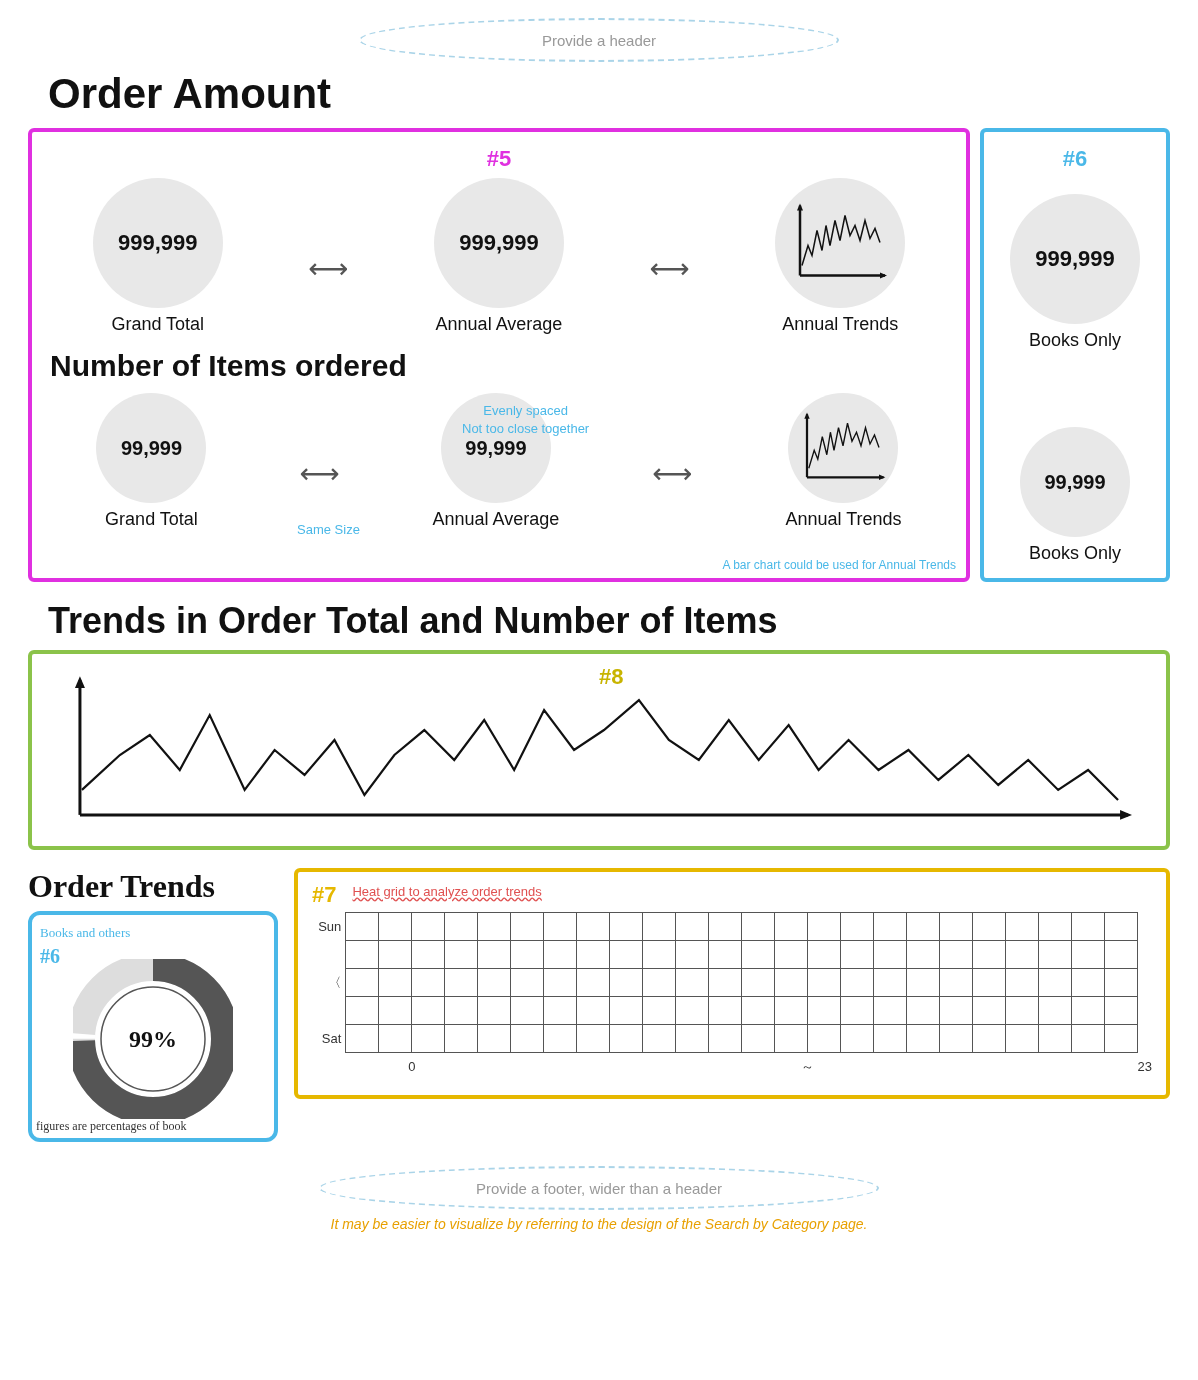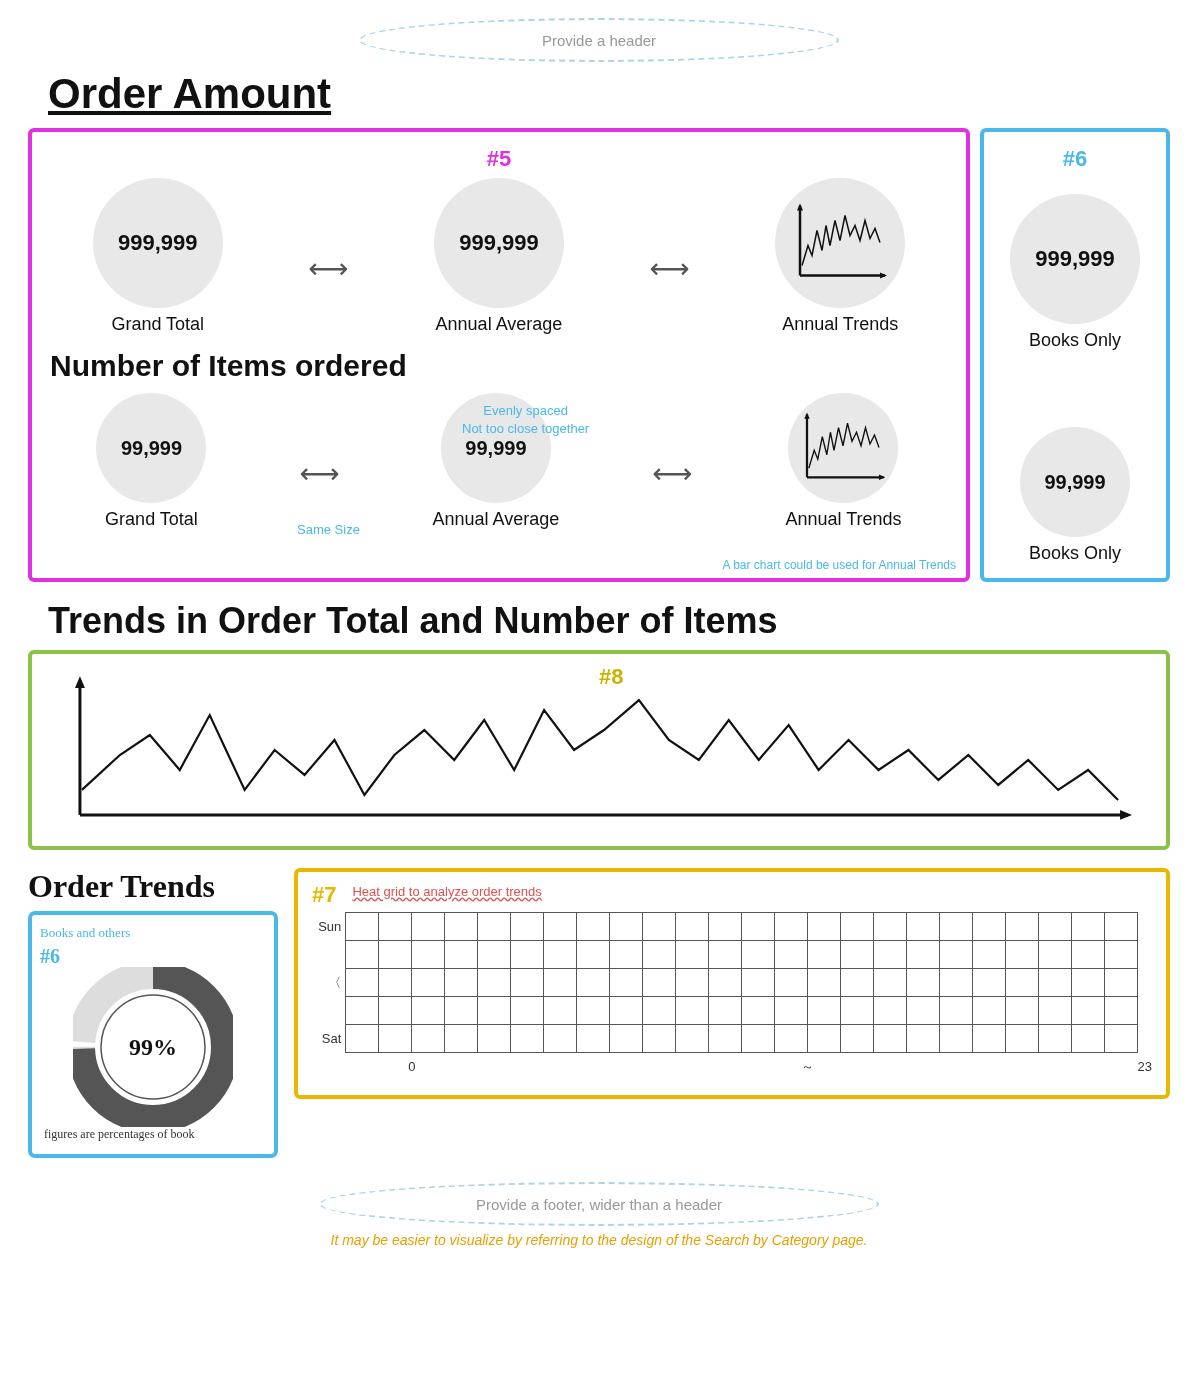--- a/index.html
+++ b/index.html
@@ -25,21 +25,20 @@
       color: #999;
       font-size: 15px;
     }
 
     
     .page-title {
       font-size: 42px;
       font-weight: 900;
       color: #111;
       margin: 8px 0 10px 48px;
-      text-decoration: underline;
     }
 
     
     .top-section {
       display: flex;
       flex-direction: row;
       margin: 0 28px;
       gap: 0;
     }
 
@@ -215,23 +214,23 @@
 
     .order-trends-title {
       font-size: 32px;
       font-weight: 900;
       color: #111;
       margin-bottom: 6px;
     }
 
     .blue-donut-box {
       border: 4px solid #4ab8e8;
-      border-radius: 7px;
+      border-radius: 12px;
       width: 250px;
-      padding: 12px;
+      padding: 4px;
       position: relative;
     }
 
     .annotation-books {
       color: #4ab8e8;
       font-size: 13px;
       position: absolute;
       top: 10px;
       left: 8px;
     }

